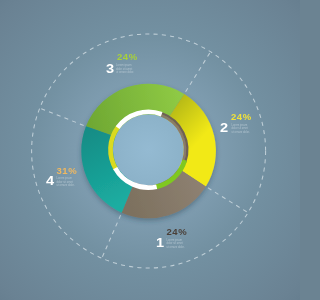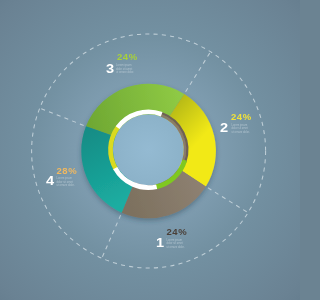--- a/index.html
+++ b/index.html
@@ -87,18 +87,18 @@
     <div class="desc" style="left:231.6px;top:123.7px;">Lorem ipsum dolor sit amet ut ornare dolor.</div>
   </div>
 
   <div class="callout">
     <div class="pct" style="left:166.5px;top:227.3px;color:#4a3f38;">24%</div>
     <div class="idx" style="left:156.3px;top:235.9px;">1</div>
     <div class="desc" style="left:166.5px;top:238.9px;">Lorem ipsum dolor sit amet ut ornare dolor.</div>
   </div>
 
   <div class="callout">
-    <div class="pct" style="left:56.5px;top:165.6px;color:#f0b860;">28%</div>
+    <div class="pct" style="left:56.5px;top:165.6px;color:#f0b860;">31%</div>
     <div class="idx" style="left:46.3px;top:174.2px;">4</div>
     <div class="desc" style="left:56.5px;top:177.2px;">Lorem ipsum dolor sit amet ut ornare dolor.</div>
   </div>
 
 </div>
 
 </body></html>

